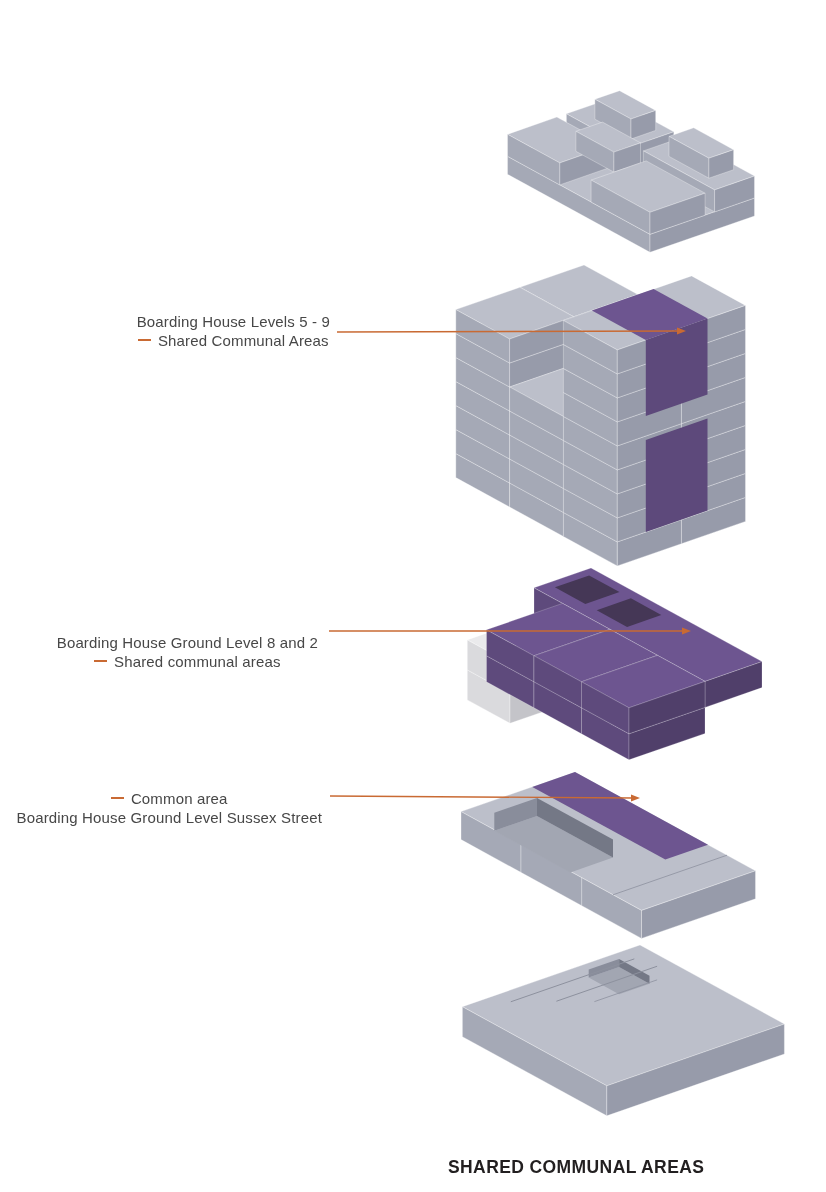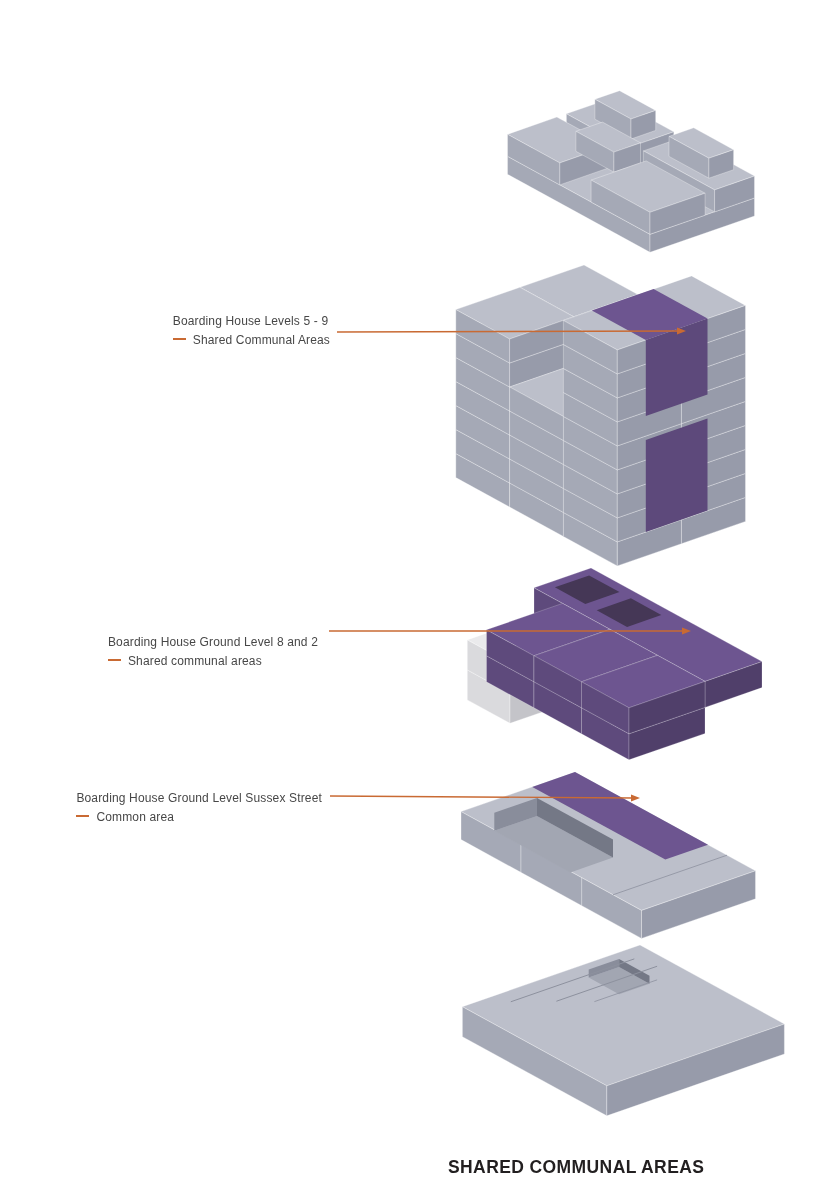--- a/index.html
+++ b/index.html
@@ -2,23 +2,23 @@
 <html><head>
 <meta charset="utf-8">
 <style>
   html,body{margin:0;padding:0;background:#ffffff;}
   .canvas{
     position:relative;width:826px;height:1192px;background:#fff;
     font-family:"Liberation Sans",sans-serif;overflow:hidden;
   }
   .diagram-svg{position:absolute;left:0;top:0;}
   .label{
-    position:absolute;text-align:left;
+    position:absolute;text-align:center;
     color:var(--text-color,#474747);
-    font-size:12px;line-height:19px;letter-spacing:.15px;
+    font-size:15px;line-height:19px;letter-spacing:.15px;
   }
   .label .dash{
     display:inline-block;width:13px;height:2px;
     background:var(--accent-color,#c96a33);
     margin:0 7px 4px 0;vertical-align:middle;
   }
   .caption{
     position:absolute;left:448px;top:1157px;
     font-size:17.5px;font-weight:bold;letter-spacing:.4px;
     color:var(--caption-color,#221f20);
@@ -267,18 +267,18 @@
     <div>Boarding House Levels 5 - 9</div>
     <div><span class="dash"></span><span>Shared Communal Areas</span></div>
   </div>
 
   <div class="label" style="top:633px; right:508px;">
     <div>Boarding House Ground Level 8 and 2</div>
     <div><span class="dash"></span><span>Shared communal areas</span></div>
   </div>
 
   <div class="label" style="top:789px; right:504px;">
+    <div><span class="dash"></span><span>Common area</span></div>
     <div>Boarding House Ground Level Sussex Street</div>
-    <div><span class="dash"></span><span>Common area</span></div>
   </div>
 
   <div class="caption">SHARED COMMUNAL AREAS</div>
 </div>
 
 </body></html>

